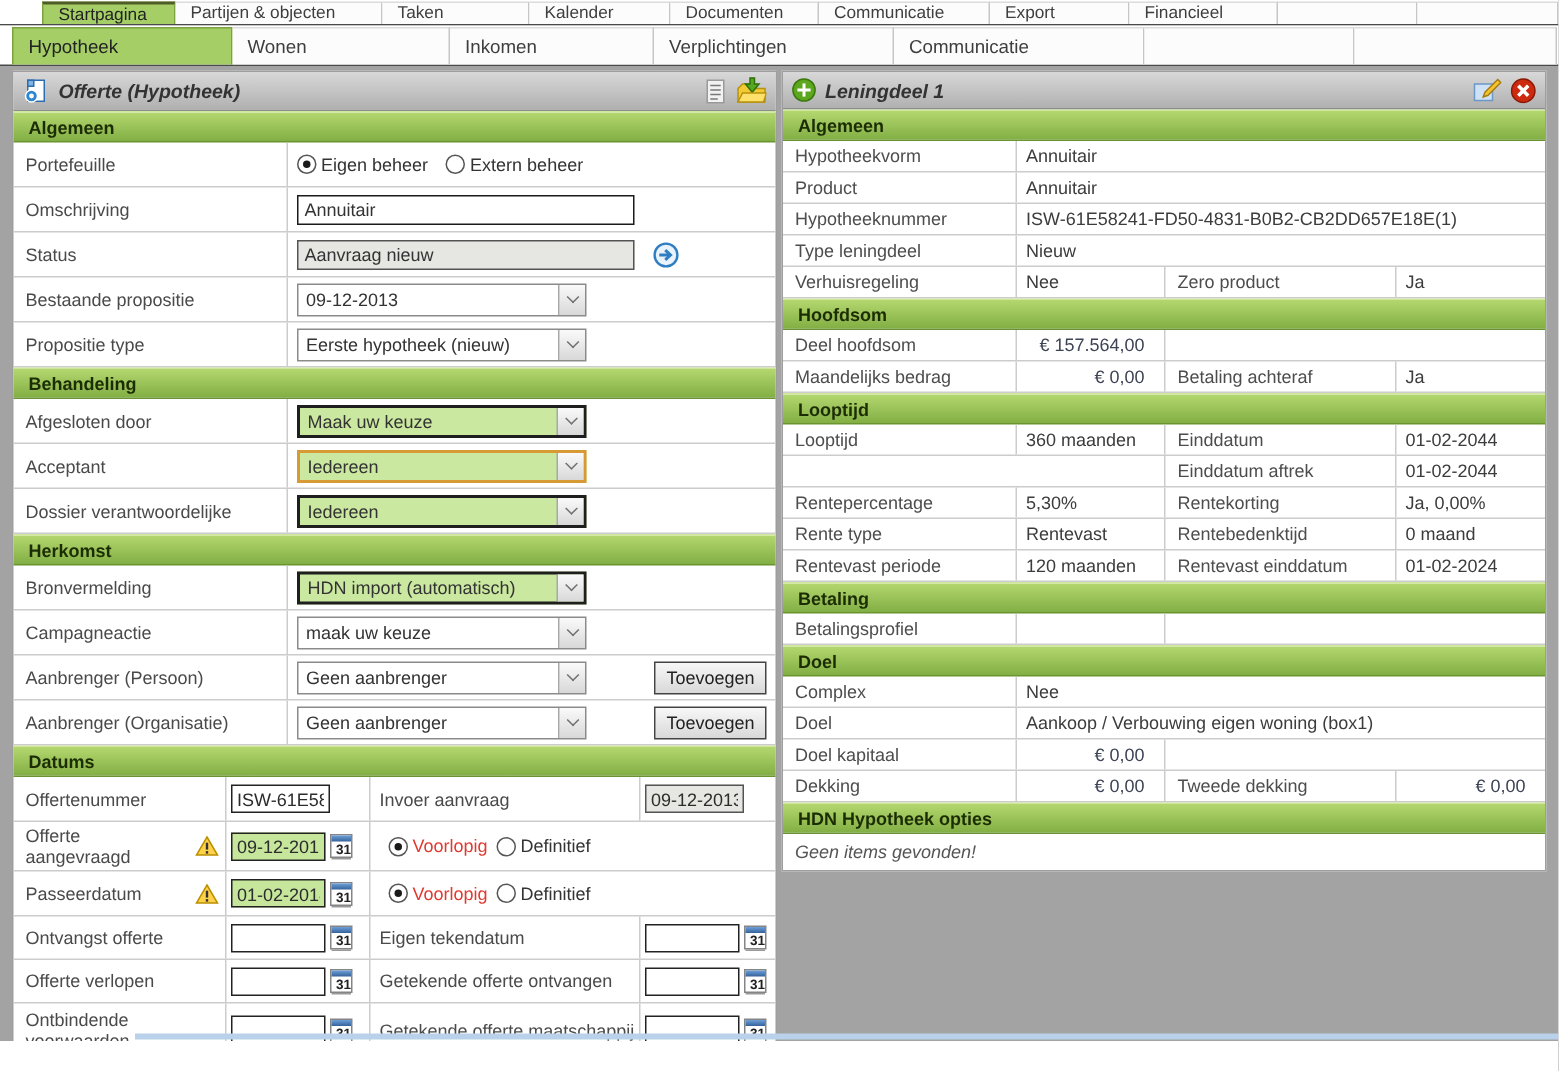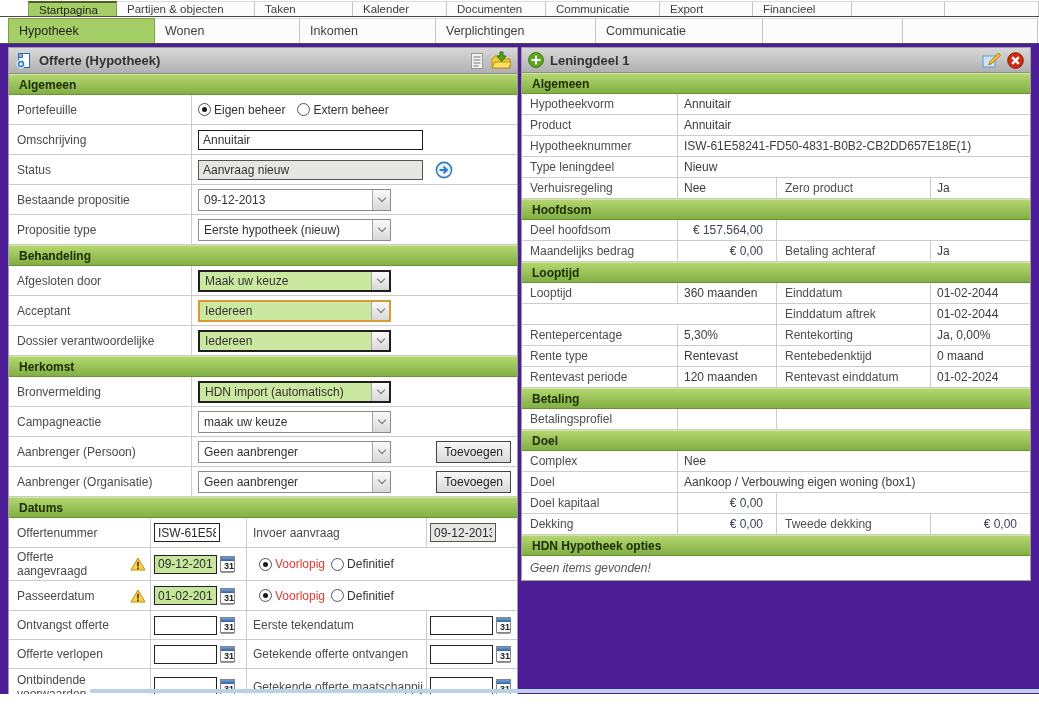--- a/index.html
+++ b/index.html
@@ -1,18 +1,18 @@
 <!DOCTYPE html>
 <html><head>
 <meta charset="utf-8">
 <style>
   * { box-sizing: border-box; margin: 0; padding: 0; }
   html,body { background:#fff; }
   body { font-family: "Liberation Sans", sans-serif; }
-  .page { position:relative; width:1039px; height:694px; background:#4c1d95; overflow:hidden; }
+  .page { position:relative; width:1039px; height:694px; background:#a3a3a3; overflow:hidden; }
 
   
   .navrow { display:flex; align-items:stretch; background:#fff; }
   .navrow1 { height:17px; padding-left:28px; border-bottom:1px solid #4a4a4a; padding-top:1px; }
   .navrow2 { height:27px; padding-left:8px; border-bottom:1px solid #4a4a4a; padding-top:1px; }
   .navrow .tab { display:flex; align-items:center; padding:0 10px; border-right:1px solid #c6c6c6;
                  border-top:1px solid #dcdcdc; background:#fcfcfc; color:#3e3e3e;
                  white-space:nowrap; overflow:hidden; cursor:default; }
   .navrow1 .tab { font-size:11.5px; }
   .navrow2 .tab { font-size:12.5px; }
@@ -28,21 +28,21 @@
   .navrow2 .tab:nth-child(3){width:136px;} .navrow2 .tab:nth-child(4){width:160px;}
   .navrow2 .tab:nth-child(5){width:167px;} .navrow2 .tab:nth-child(6){width:140px;}
   .navrow2 .tab:nth-child(7){width:135px;}
 
   
   .content { display:flex; gap:3px; padding:3px 0 0 8px; }
   .panel { width:510px; border:1px solid #9e9e9e; background:#fff; align-self:flex-start; }
   .panel.left { border-bottom:2px solid #555; }
   .panel-header { height:26px; background:linear-gradient(#d8d8d8,#b0b0b0); border-bottom:1px solid #8d8d8d;
                   display:flex; align-items:center; gap:6px; padding:0 6px; }
-  .panel-title { font-weight:bold; font-size:13px; color:#333; }
+  .panel-title { font-weight:bold; font-size:13px; color:#333;font-style:italic; }
   .spacer { flex:1; }
   .hicon { display:flex; align-items:center; }
 
   .section-header { height:21px; line-height:20px; padding-left:10px; font-weight:bold; font-size:12px;
                     color:#1c2d04; background:linear-gradient(#b3d76e,#82af45);
                     border-top:1px solid #cfe69d; border-bottom:1px solid #69942f; }
 
   
   .frow { display:flex; align-items:center; min-height:30px; border-bottom:1px solid #ccc; font-size:12px; color:#4a4a4a; }
   .flabel { width:183px; flex-shrink:0; padding-left:8px; align-self:stretch; display:flex; align-items:center;
@@ -400,21 +400,21 @@
         <div class="dlabel1">
             <span>Ontvangst offerte</span>
           </div>
         <div class="dcell1">
           <input class="di" value="" style="">
           <span class="cal">
               <span>31</span>
             </span>
         </div>
         <div class="dlabel2">
-            <span>Eerste tekendatum</span>
+            <span>Eigen tekendatum</span>
           </div>
         <div class="dcell2">
           <input class="di" value="" style="">
           <span class="cal">
               <span>31</span>
             </span>
         </div>
       </div>
 
       <div class="drow" style="min-height:29px">

